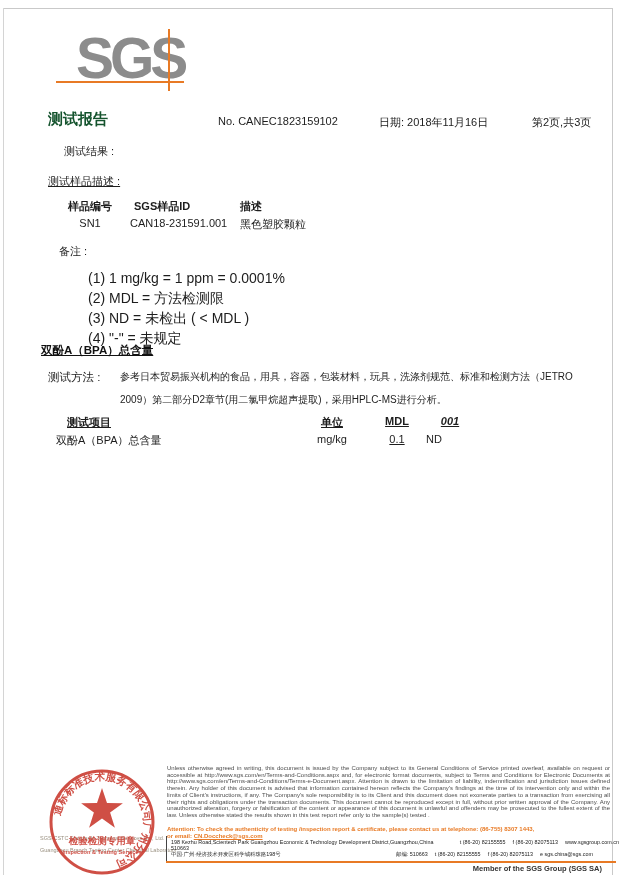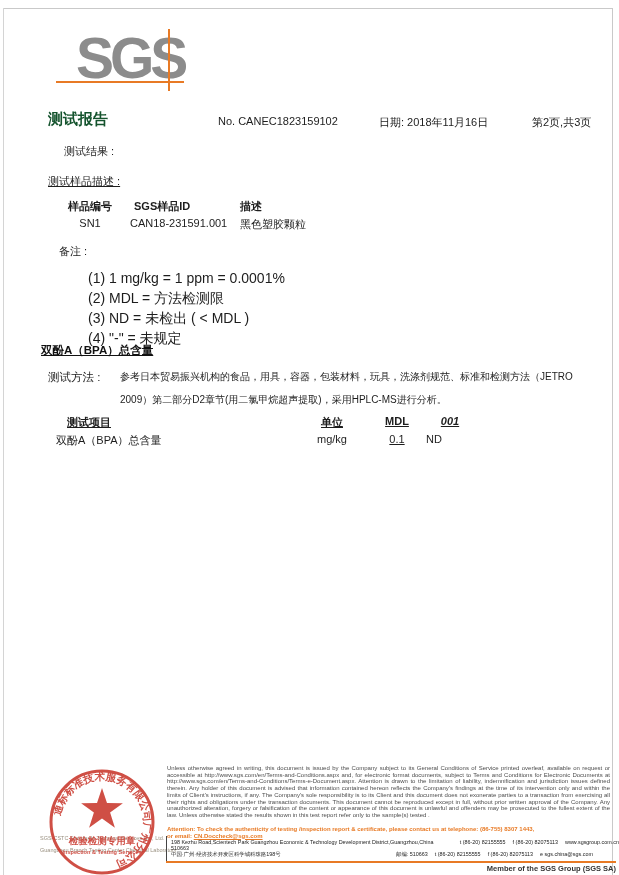--- a/index.html
+++ b/index.html
@@ -30,21 +30,21 @@
   
   .disclaimer{position:absolute;left:167px;top:765px;width:443px;font-size:6px;line-height:6.7px;
     color:#4d4d4d;text-align:justify;white-space:normal;}
   .attention{position:absolute;left:167px;top:826px;width:443px;font-size:6px;line-height:6.6px;
     color:#e87a25;font-weight:bold;white-space:normal;}
   .attention a{color:#e87a25;}
   .company{color:#9a9181;font-size:5.5px;line-height:11px;}
   .addr-row{position:absolute;left:171px;font-size:5.4px;color:#222;display:flex;gap:7px;align-items:baseline;}
   .footer-divider{left:166px;top:836px;width:1px;height:25px;background:#444;}
   .footer-orange-line{left:166px;top:861px;width:450px;height:2px;background:#e87a25;}
-  .member-note{left:354px;top:864px;width:262px;text-align:right;font-size:7.5px;font-weight:600;color:#333;}
+  .member-note{left:340px;top:864px;width:262px;text-align:right;font-size:7.5px;font-weight:600;color:#333;}
   .stamp{position:absolute;left:46px;top:766px;opacity:.88;}
 </style>
 </head>
 <body>
 
 <div class="page">
 
   <div class="edge-top"></div>
   <div class="edge-left"></div>
   <div class="edge-right"></div>

